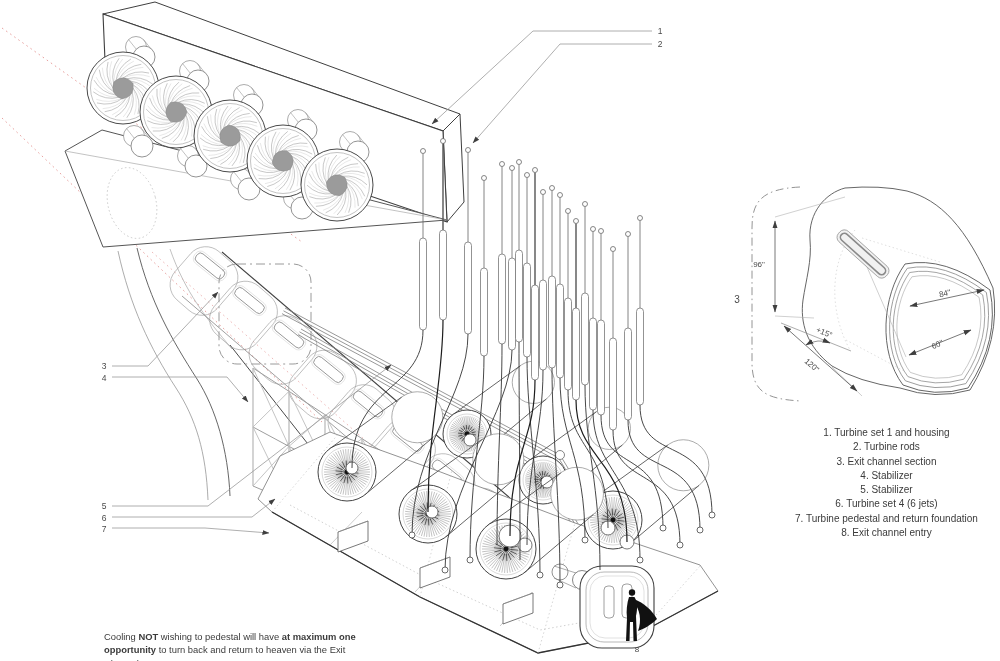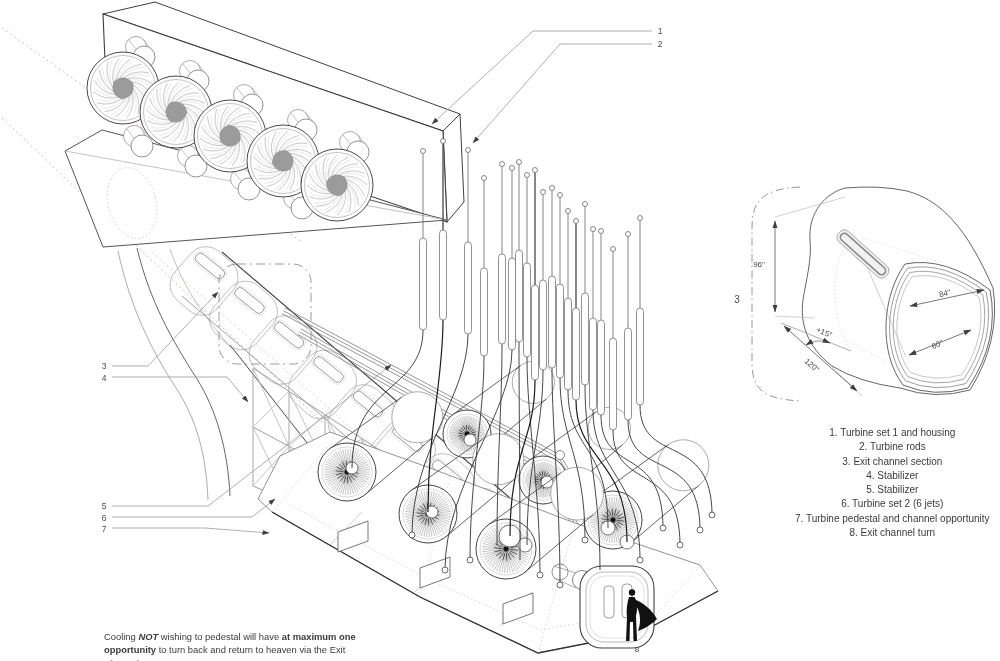--- a/index.html
+++ b/index.html
@@ -3,21 +3,21 @@
 <meta charset="utf-8">
 <style>
   html,body{margin:0;padding:0;background:#ffffff;}
   .canvas{position:relative;width:1000px;height:661px;background:#fff;overflow:hidden;
           font-family:"Liberation Sans",sans-serif;}
   svg{position:absolute;left:0;top:0;}
   svg text{font-family:"Liberation Sans",sans-serif;fill:#4a4a4a;}
   .legend{position:absolute;left:795px;top:426px;font-size:10px;color:#3b3b3b;line-height:14.3px;white-space:nowrap;text-align:center;}
   .caption{position:absolute;left:104px;top:630px;width:274px;font-size:9.4px;color:#3b3b3b;line-height:13.4px;}
   .caption .b{font-weight:bold;}
-  .caption .bi{font-weight:bold;font-style:italic;}
+  .caption .bi{font-weight:bold;}
 </style>
 </head>
 <body>
 
 <div class="canvas">
 <svg id="art" viewBox="0 0 1000 661" width="1000" height="661">
   <defs>
     <marker id="la" viewBox="0 0 8 8" refX="7.5" refY="4" markerWidth="7" markerHeight="7" orient="auto-start-reverse" markerUnits="userSpaceOnUse">
           <path d="M0,1.2 L8,4 L0,6.8 z" fill="#3f3f3f"></path>
         </marker>
@@ -984,19 +984,19 @@
     <text x="637" y="652" font-size="8">8</text>
   </g>
 </svg>
 
 <div class="legend">
   <div><span>1.</span> <span>Turbine set 1 and housing</span></div>
   <div><span>2.</span> <span>Turbine rods</span></div>
   <div><span>3.</span> <span>Exit channel section</span></div>
   <div><span>4.</span> <span>Stabilizer</span></div>
   <div><span>5.</span> <span>Stabilizer</span></div>
-  <div><span>6.</span> <span>Turbine set 2 (6 jets)</span></div>
-  <div><span>7.</span> <span>Turbine pedestal and channel opportunity</span></div>
-  <div><span>8.</span> <span>Exit channel turn</span></div>
+  <div><span>6.</span> <span>Turbine set 4 (6 jets)</span></div>
+  <div><span>7.</span> <span>Turbine pedestal and return foundation</span></div>
+  <div><span>8.</span> <span>Exit channel entry</span></div>
 </div>
 
 <div class="caption"><span>Cooling </span><span class="bi">NOT</span><span> wishing to pedestal will have </span><span class="b">at maximum one opportunity</span><span> to turn back and return to heaven via the Exit Channel.</span></div>
 </div>
 
 </body></html>

